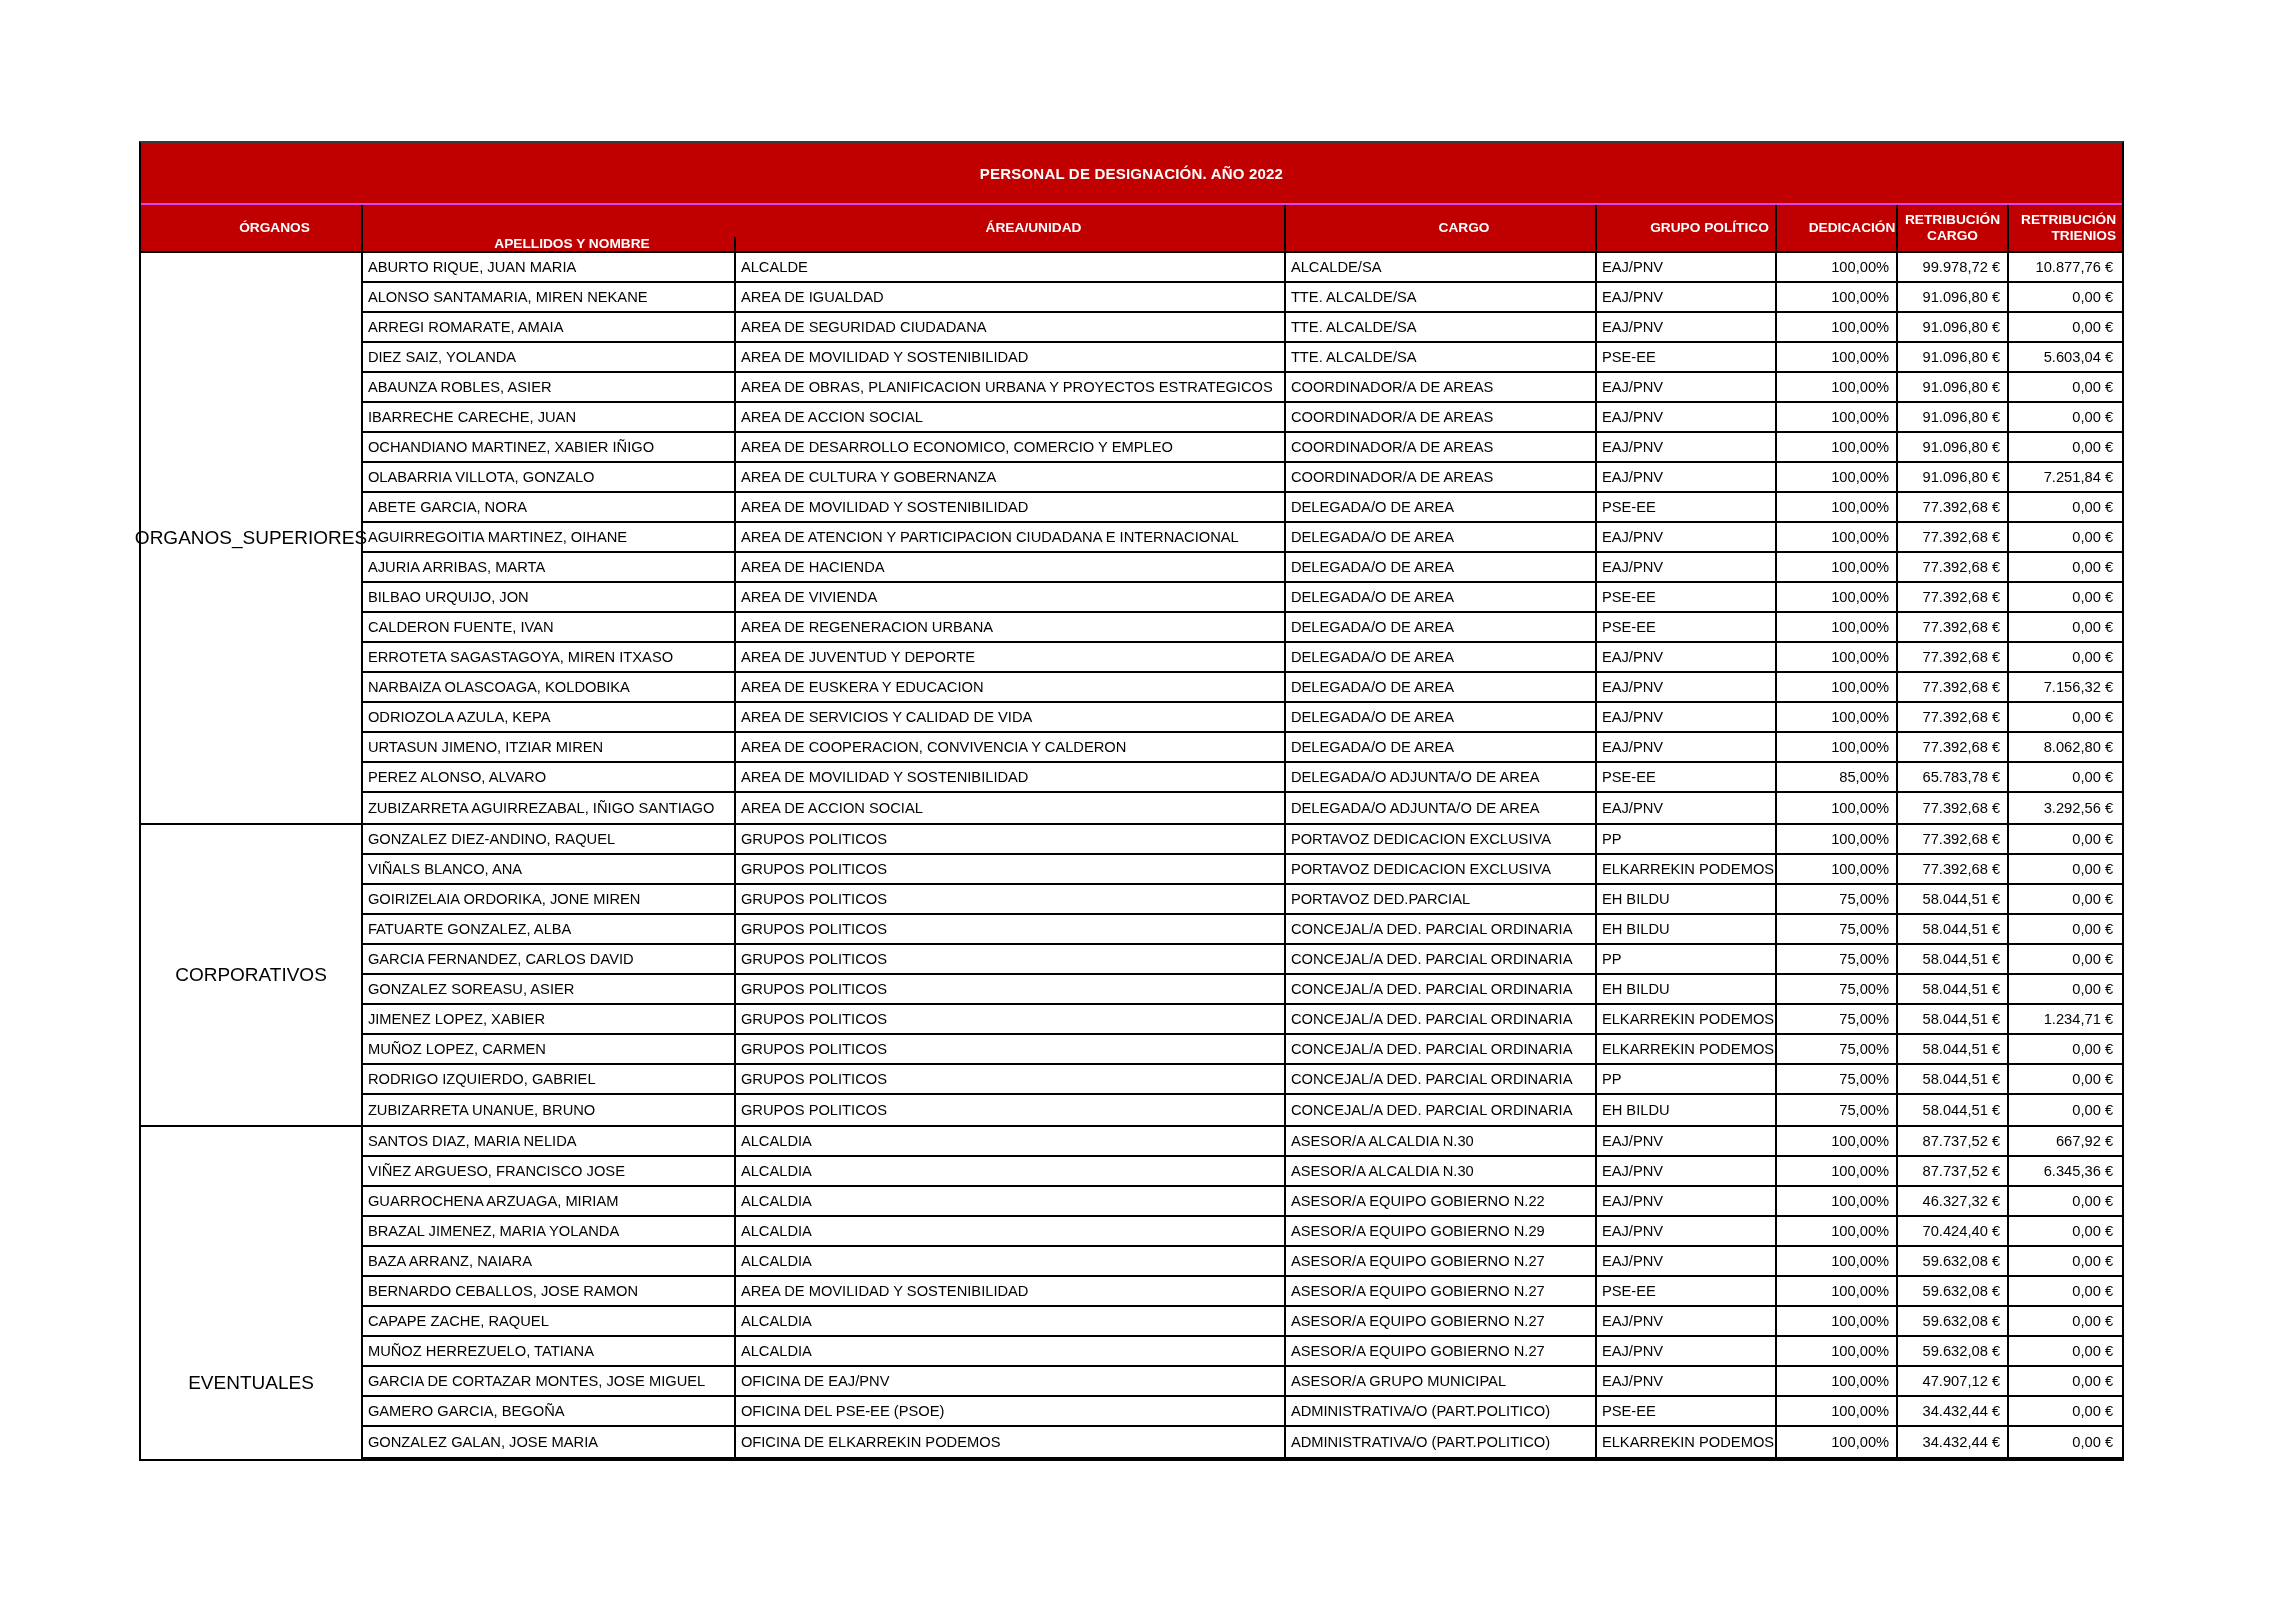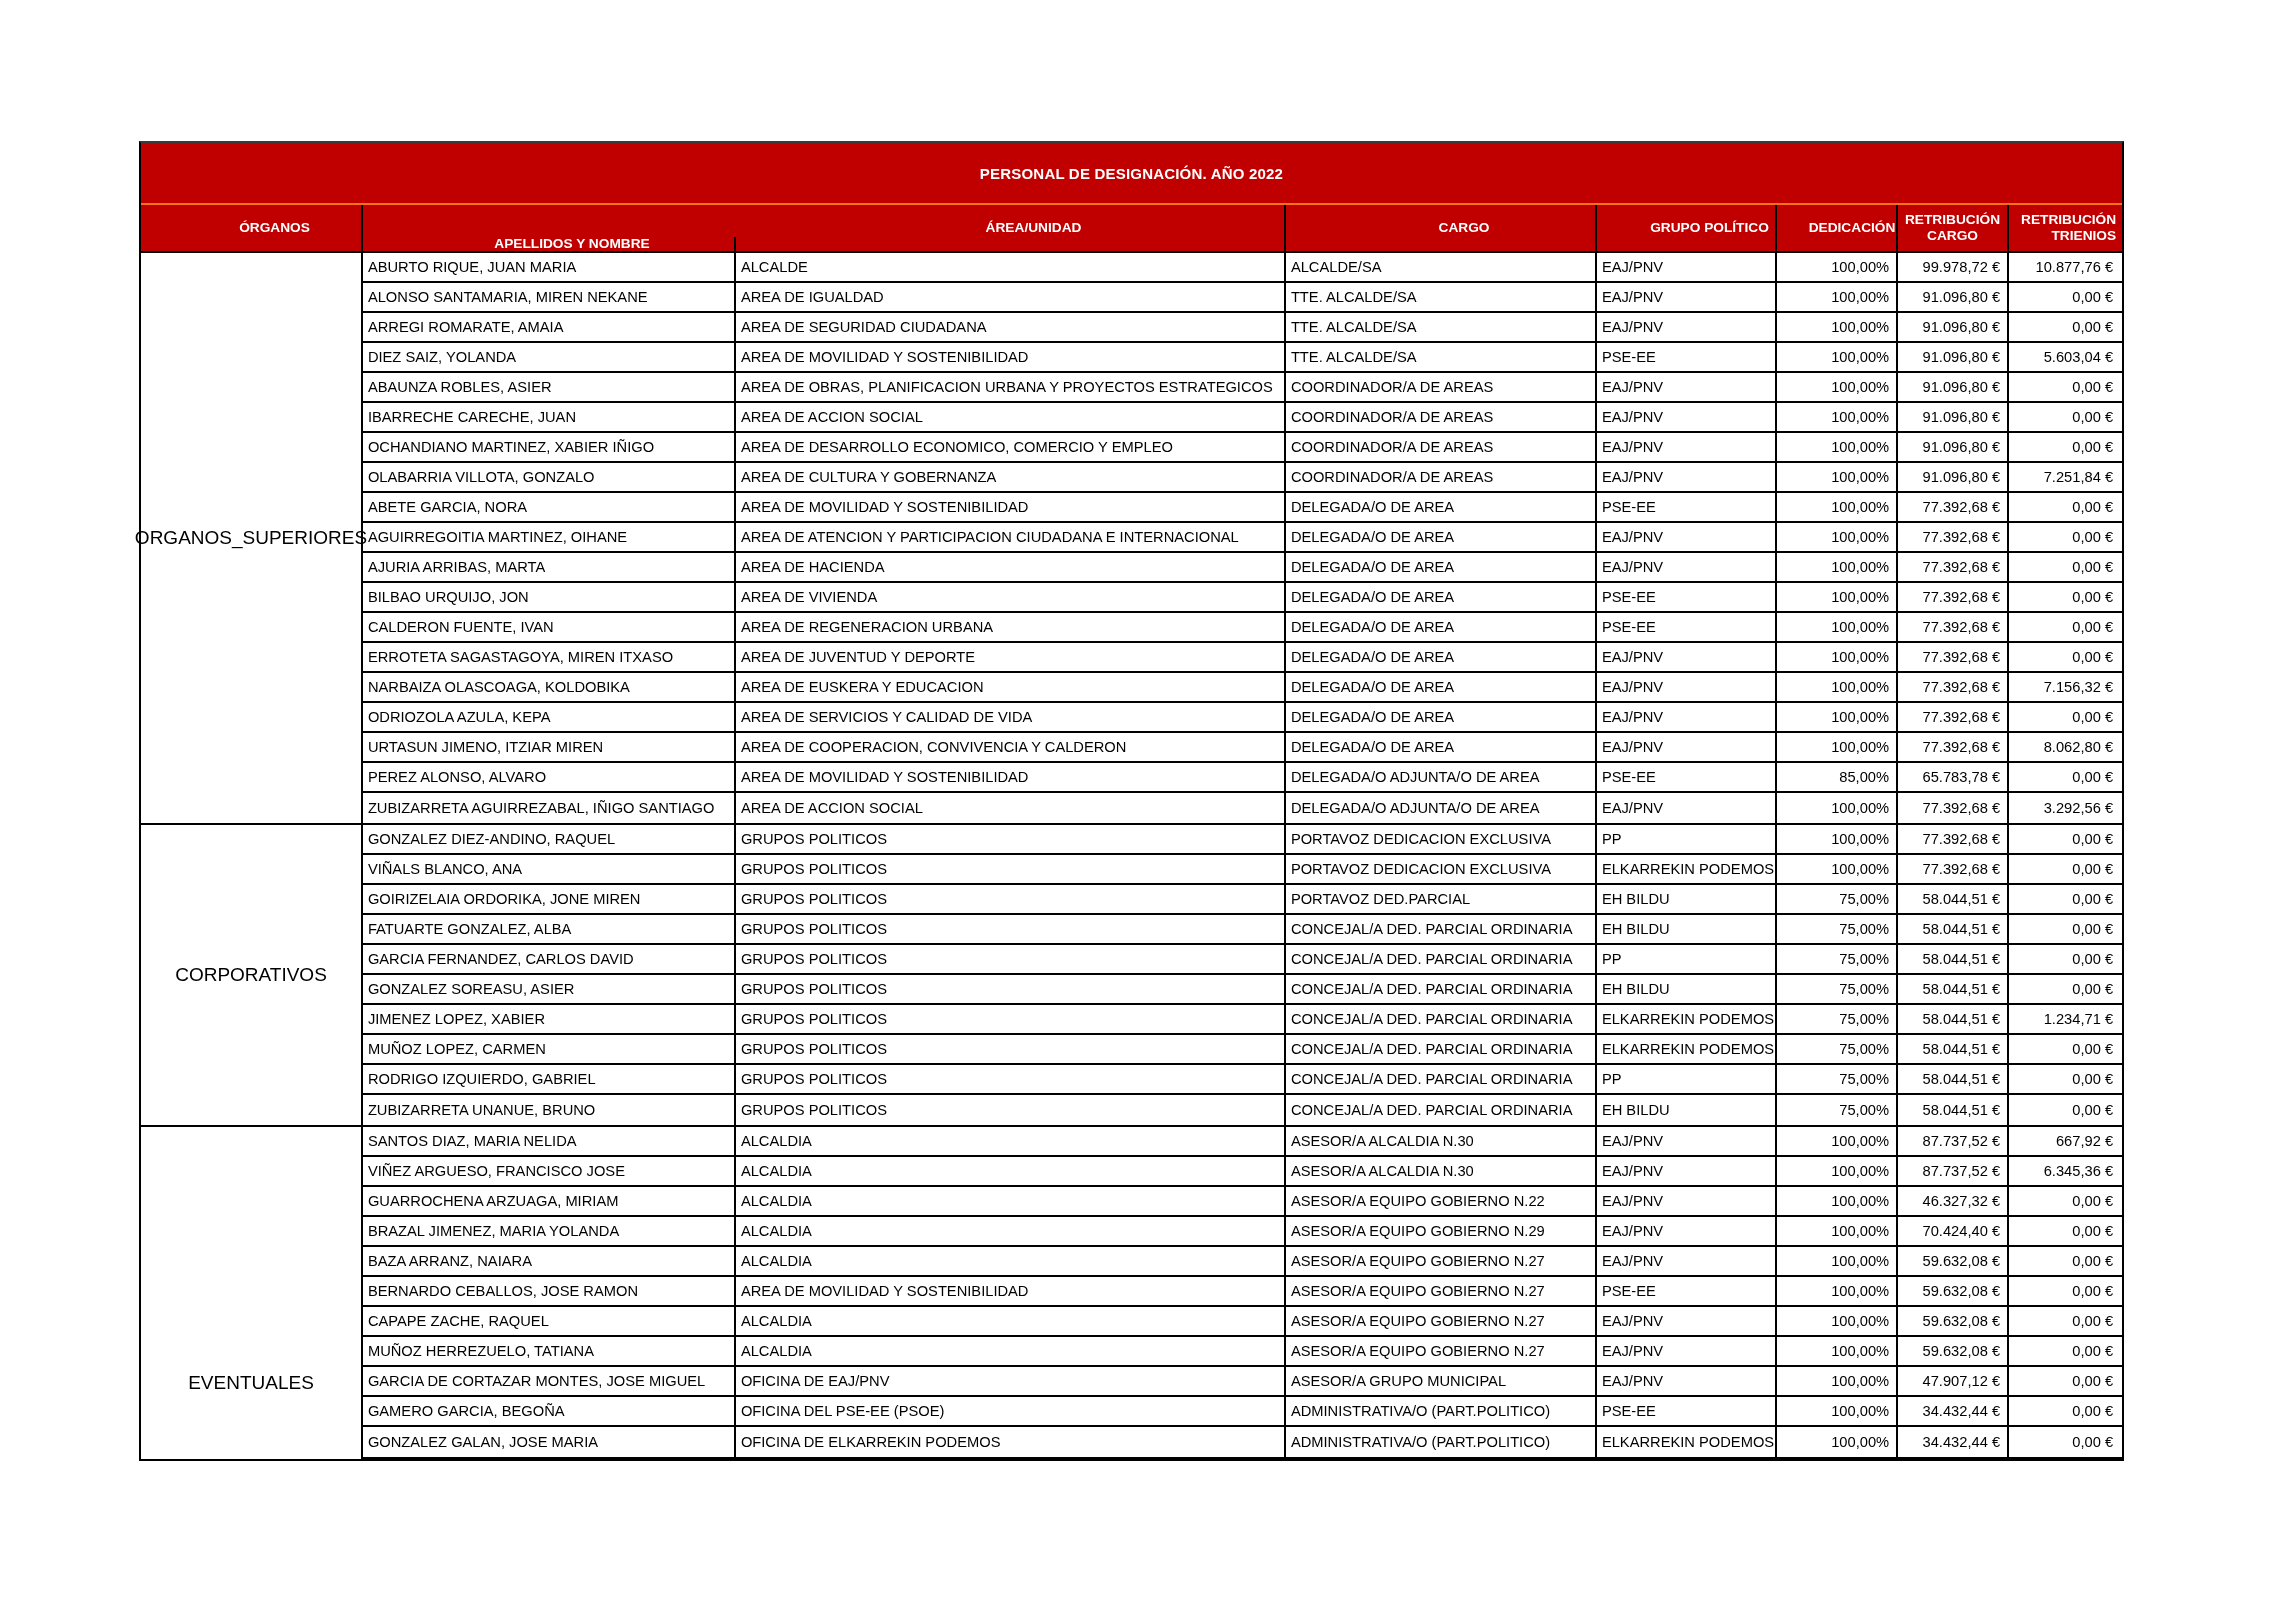--- a/index.html
+++ b/index.html
@@ -17,21 +17,21 @@
     top: 141px;
     width: 1985px;
     border: 2px solid #000000;
     border-top: 2.9px solid #3a3a3a;
     box-sizing: border-box;
     background: #ffffff;
   }
   .title-row {
     height: 62px;
     background: #c00000;
-    border-bottom: 2px solid #f97316;
+    border-bottom: 2px solid #d946ef;
     box-sizing: border-box;
     display: flex;
     align-items: center;
     justify-content: center;
     color: #ffffff;
     font-weight: bold;
     font-size: 15px;
     letter-spacing: 0.2px;
   }
   .header-row {

